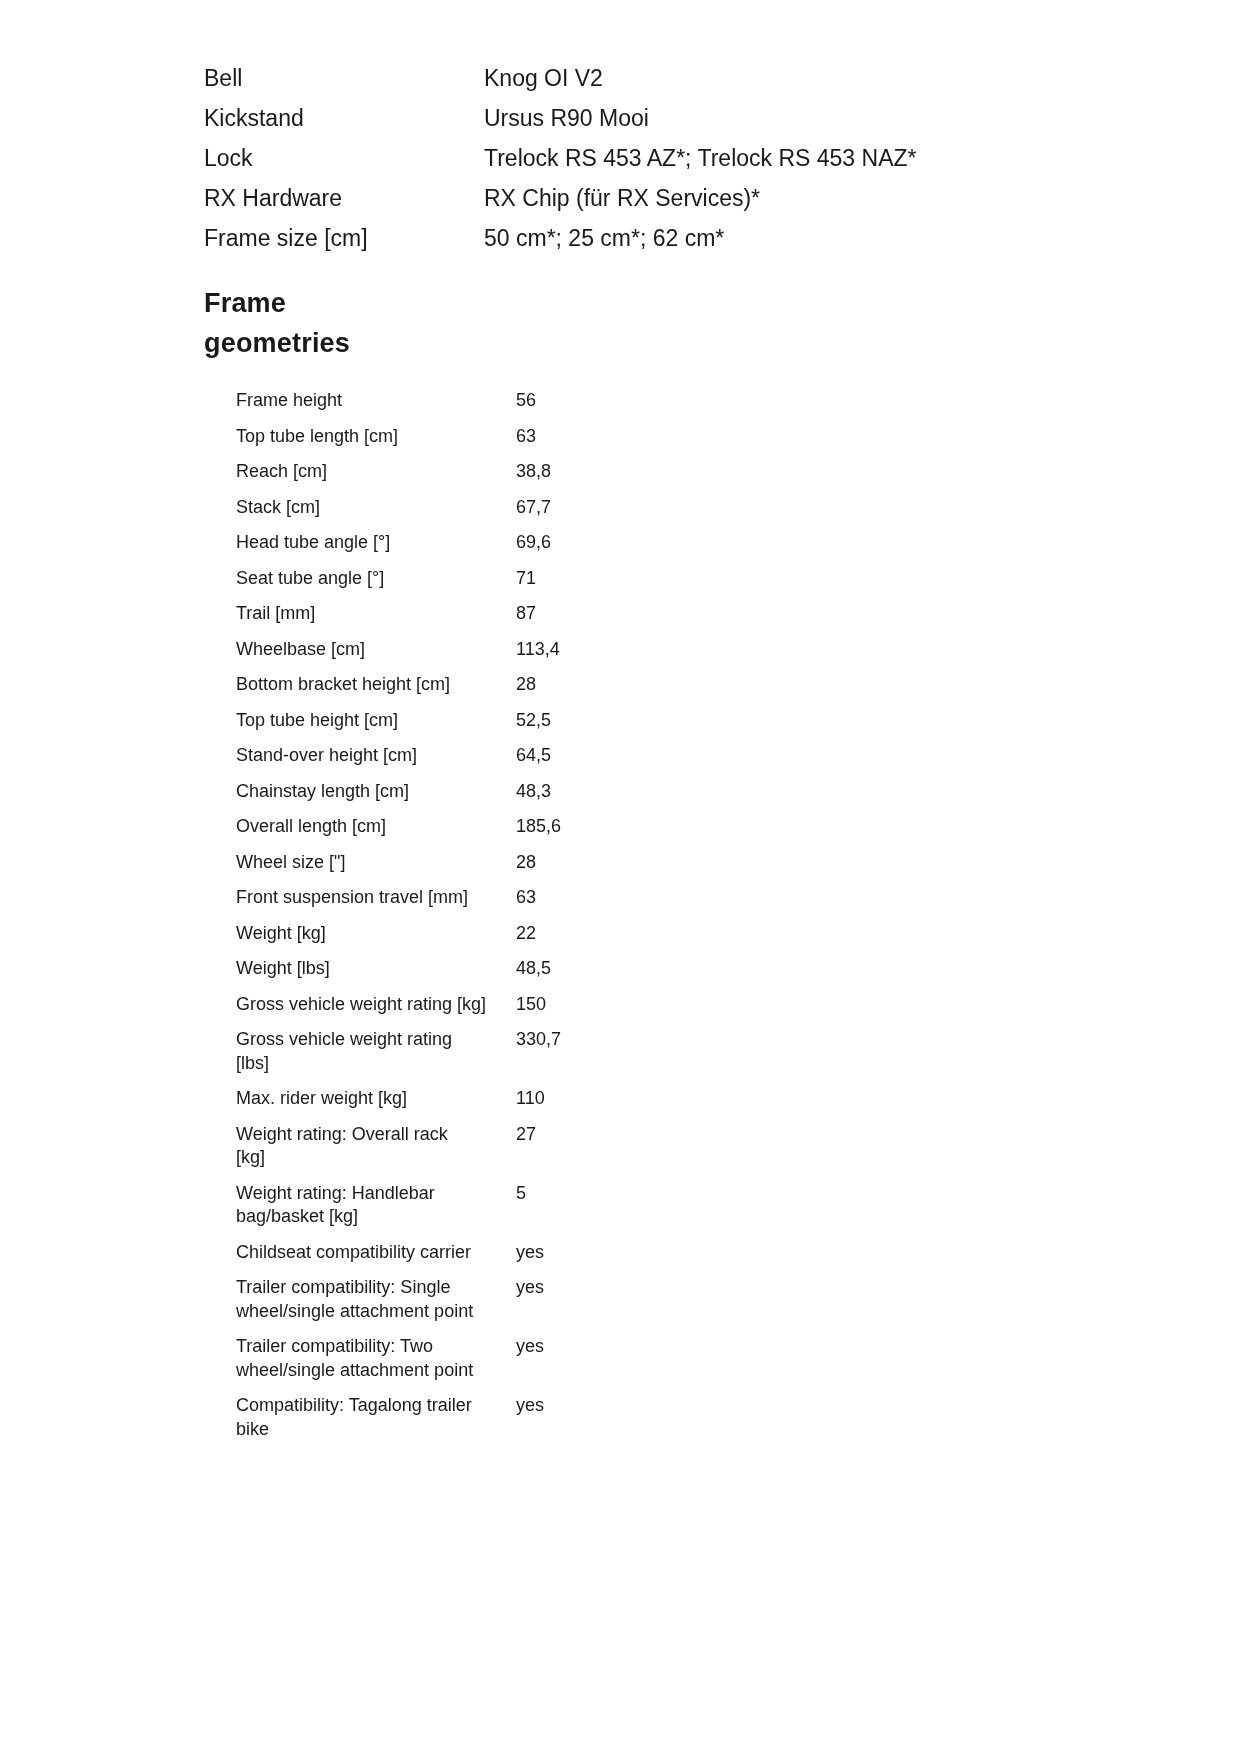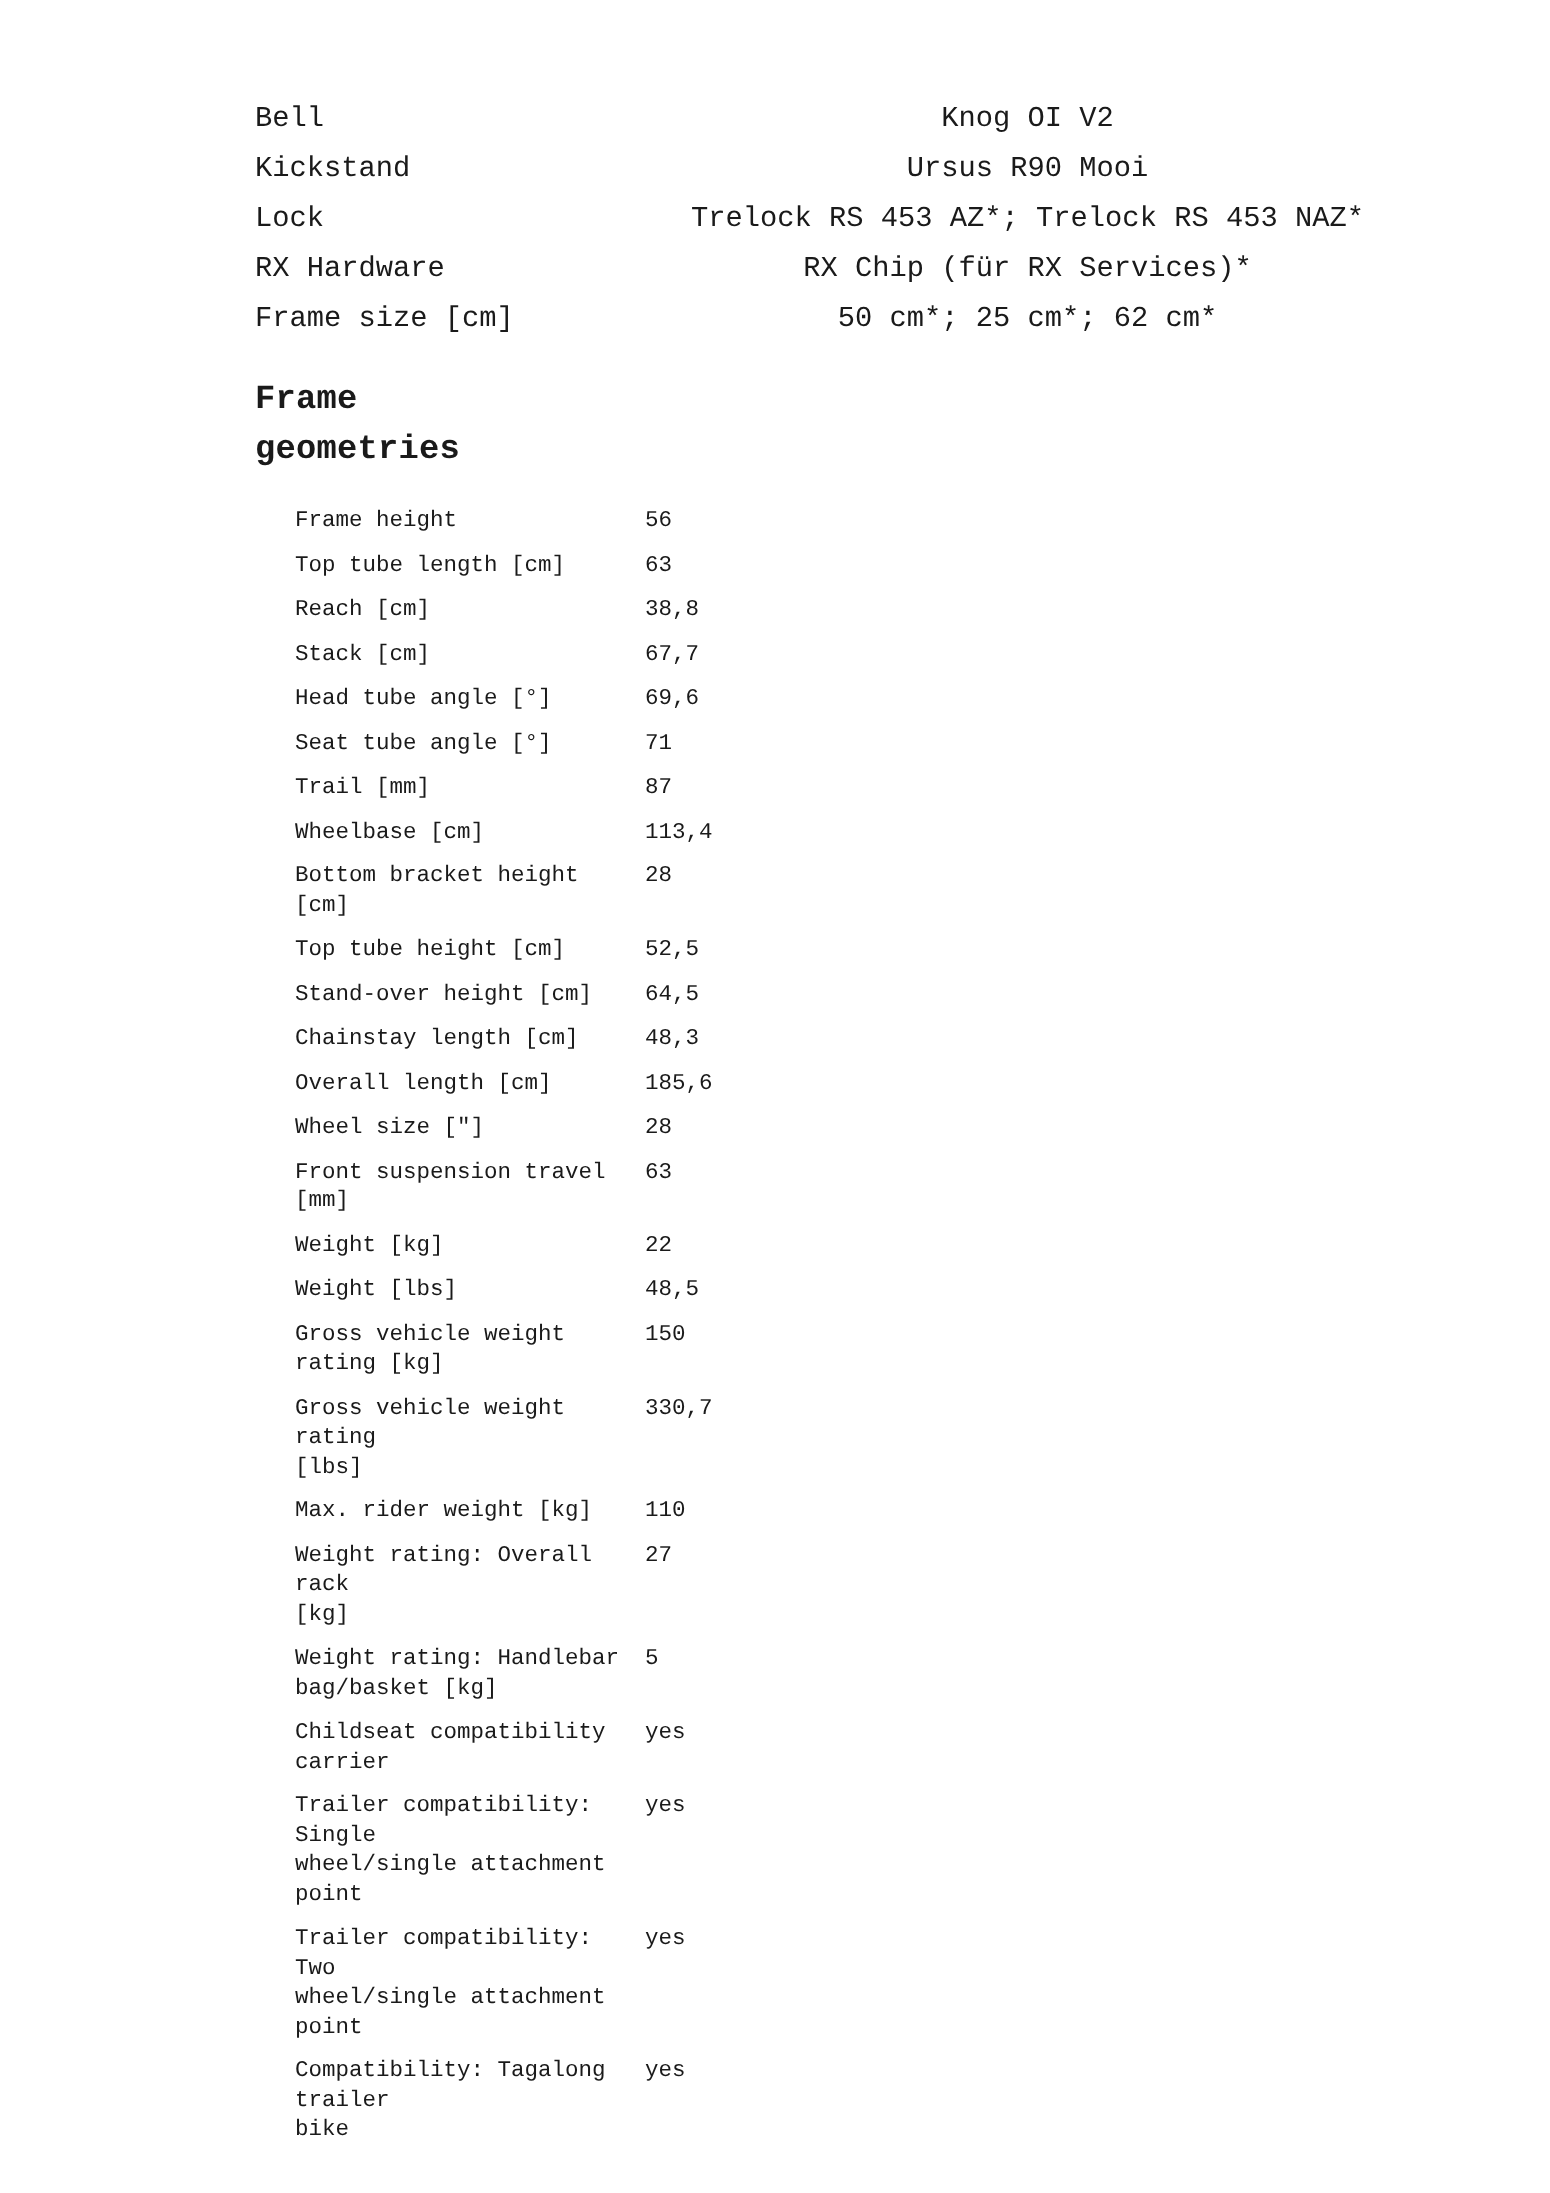--- a/index.html
+++ b/index.html
@@ -6,41 +6,40 @@
     margin: 0;
     padding: 0;
     background: #ffffff;
   }
   .page {
     position: relative;
     width: 1240px;
     height: 1754px;
     background: #ffffff;
     color: #1a1a1a;
-    font-family: Liberation Mono, monospace;
+    font-family: Liberation Sans, sans-serif;
     overflow: hidden;
     box-sizing: border-box;
-    padding: 81px 80px 0 204px;
+    padding: 64px 80px 0 204px;
   }
   
   .spec-table { }
   .spec-row {
     display: flex;
     font-size: 23px;
     line-height: 29px;
     margin-bottom: 11px;
   }
   .spec-label {
     width: 280px;
     flex-shrink: 0;
   }
   .spec-value {
     flex: 1;
     white-space: nowrap;
-    text-align: center;
   }
   
   .section-heading {
     margin: 30px 0 26px 0;
     font-size: 27px;
     font-weight: bold;
     line-height: 40px;
     white-space: pre-line;
     letter-spacing: 0.2px;
   }

